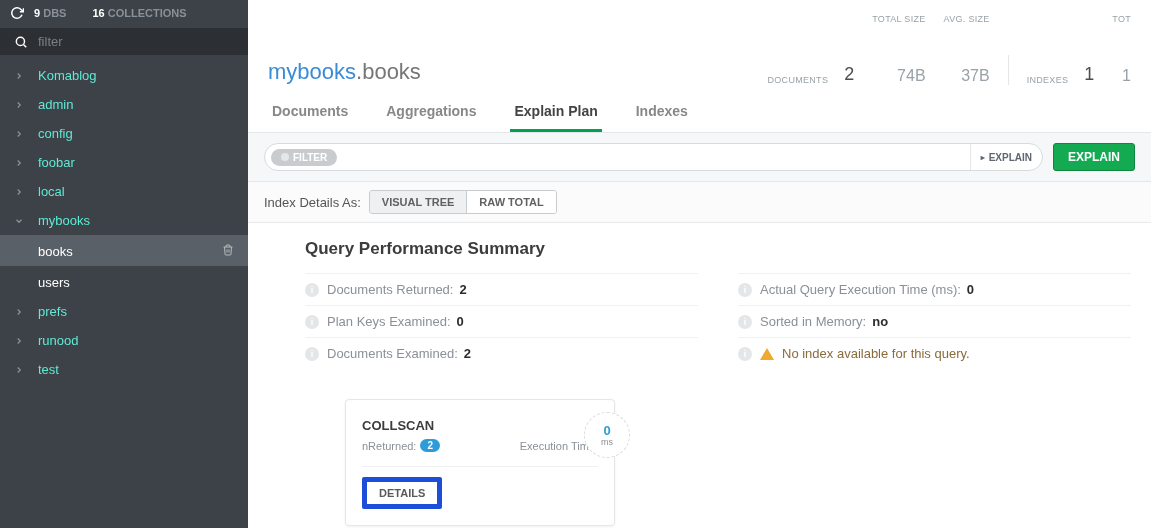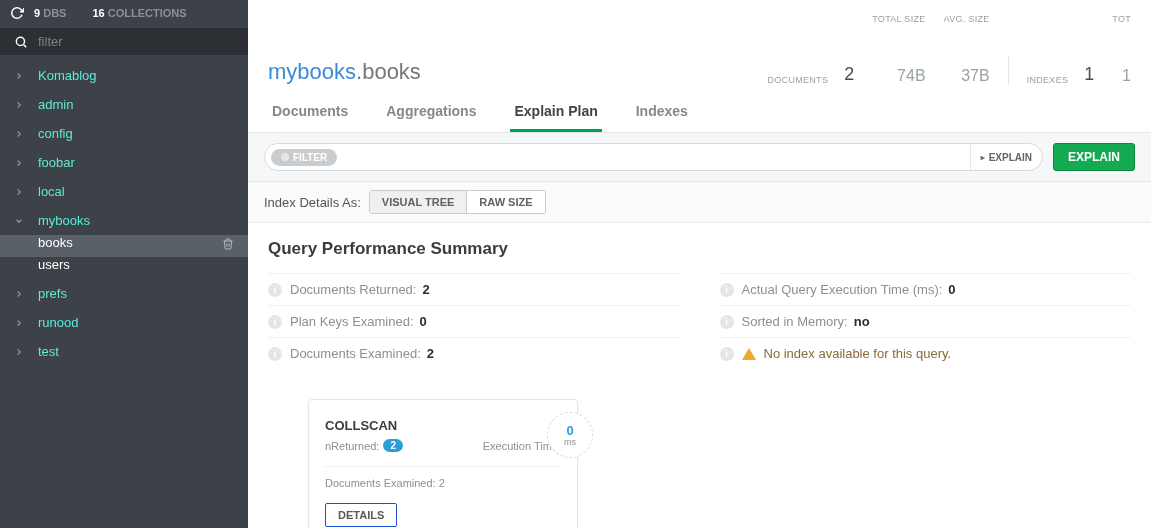--- a/index.html
+++ b/index.html
@@ -12,21 +12,21 @@
   .sb-top .dim { color: #8a9097; font-weight: 700; }
   .sb-top .sep { width: 26px; }
   .sb-filter { display: flex; align-items: center; background: #2c2f33; margin: 0 0 6px 0; padding: 6px 14px; }
   .sb-filter input { background: transparent; border: none; outline: none; color: #c0c5ca; font-size: 13px; width: 100%; }
   .sb-filter input::placeholder { color: #7b8187; }
   .sb-filter .sicon { margin-right: 10px; color: #fff; display: inline-flex; }
   .sb-list { flex: 1; overflow-y: auto; }
   .sb-db { display: flex; align-items: center; padding: 7px 14px; cursor: pointer; color: #5eead4; font-size: 13px; }
   .sb-db .chev { width: 14px; margin-right: 10px; color: #8a9097; display: inline-flex; }
   .sb-db.exp .chev svg { transform: rotate(90deg); }
-  .sb-coll { display: flex; align-items: flex-end; padding: 0 14px 7px 38px; cursor: pointer; color: #fff; font-size: 13px; }
+  .sb-coll { display: flex; align-items: flex-start; padding: 9px 14px 7px 38px; cursor: pointer; color: #fff; font-size: 13px; }
   .sb-coll.active { background: #5a6067; }
   .sb-coll .trash { margin-left: auto; color: #b7bbbf; display: inline-flex; }
 
   
   .main { flex: 1; display: flex; flex-direction: column; overflow: hidden; }
   .hdr { padding: 12px 20px 0 20px; border-bottom: 1px solid #e4e6e8; }
   .hdr-top { display: flex; align-items: flex-end; }
   .crumb { font-size: 22px; font-weight: 400; color: #777; }
   .crumb .db { color: #3b8bd6; }
   .stats { margin-left: auto; display: flex; align-items: flex-end; gap: 18px; padding-top: 2px; }
@@ -52,21 +52,21 @@
 
   
   .vt { display: flex; align-items: center; padding: 8px 16px; background: #fbfbfb; border-bottom: 1px solid #e8eaec; }
   .vt-lab { font-size: 13px; color: #555; margin-right: 8px; }
   .seg { display: inline-flex; border: 1px solid #c8ccce; border-radius: 3px; overflow: hidden; }
   .seg button { background: #fff; border: none; padding: 5px 12px; font-size: 11px; font-weight: 700; color: #616161; cursor: pointer; }
   .seg button + button { border-left: 1px solid #c8ccce; }
   .seg button.on { background: #eef0f1; }
 
   
-  .content { flex: 1; overflow-y: auto; padding: 16px 20px; background: #fff; }
+  .content { flex: 1; overflow-y: auto; padding: 16px 20px; background: #fff; margin-left: 37px; }
   .qps-title { font-size: 17px; font-weight: 600; color: #3c3c3c; margin-bottom: 14px; font-family: Georgia, serif;}
   .qps-title { font-family: inherit; }
   .qps-row { display: flex; gap: 40px; }
   .qps-col { flex: 1; }
   .qps-line { display: flex; align-items: center; padding: 8px 0; border-top: 1px solid #f0f1f2; font-size: 13px; }
   .qps-line .info { width: 14px; height: 14px; border-radius: 50%; background: #e4e6e8; color: #fff; font-size: 9px; display: inline-flex; align-items: center; justify-content: center; margin-right: 8px; font-weight: 700; }
   .qps-line .k { color: #8a9097; }
   .qps-line .v { color: #2c2c2c; font-weight: 700; margin-left: 6px; }
   .qps-line .warn-ico { width: 0; height: 0; border-left: 7px solid transparent; border-right: 7px solid transparent; border-bottom: 12px solid #f0a92e; margin-right: 8px; position: relative; }
   .qps-line .warn-text { color: #8a6b3a; }
@@ -76,21 +76,21 @@
   .collcard { width: 270px; background: #fff; border: 1px solid #e4e6e8; border-radius: 4px; box-shadow: 0 1px 3px rgba(0,0,0,0.06); padding: 18px 16px 16px 16px; position: relative; margin-left: 20px;}
   .collcard .title { font-weight: 700; font-size: 13px; color: #3c3c3c; margin-bottom: 6px; }
   .collcard .row1 { display: flex; align-items: center; font-size: 11px; color: #8a9097; }
   .collcard .pill { background: #2d9cdb; color: #fff; border-radius: 10px; padding: 1px 7px; font-size: 10px; font-weight: 700; margin-left: 4px; }
   .collcard .etime { margin-left: auto; }
   .clock { position: absolute; top: 12px; right: -16px; width: 46px; height: 46px; border-radius: 50%; background: #fff; border: 1px dashed #d7dbde; display: flex; flex-direction: column; align-items: center; justify-content: center; }
   .clock .n { color: #2d9cdb; font-weight: 700; font-size: 13px; line-height: 1; }
   .clock .u { font-size: 9px; color: #8a9097; }
   .collcard hr { border: none; border-top: 1px solid #eef0f1; margin: 14px 0 10px 0; }
   .collcard .dx { font-size: 11px; color: #8a9097; margin-bottom: 14px; }
-  .collcard .details-btn { border: 1px solid #1d4ed8; background: #fff; padding: 5px 12px; font-size: 11px; font-weight: 700; color: #5a5a5a; cursor: pointer; border-radius: 2px; }
+  .collcard .details-btn { border: 5px solid #1d4ed8; background: #fff; padding: 5px 12px; font-size: 11px; font-weight: 700; color: #5a5a5a; cursor: pointer; border-radius: 2px; }
 </style>
 </head>
 <body>
 
 <div class="sidebar">
   <div class="sb-top">
     <span class="refresh">
       <svg width="14" height="14" viewBox="0 0 24 24" fill="none" stroke="currentColor" stroke-width="2.5">
           <path d="M23 4v6h-6"></path>
           <path d="M20.49 15a9 9 0 1 1-2.12-9.36L23 10"></path>
@@ -257,21 +257,21 @@
           <span>EXPLAIN</span>
         </span>
     </div>
     <button class="explain-btn">EXPLAIN</button>
   </div>
 
   <div class="vt">
     <span class="vt-lab">Index Details As:</span>
     <div class="seg">
       <button class="on">VISUAL TREE</button>
-      <button>RAW SIZE</button>
+      <button>RAW TOTAL</button>
     </div>
   </div>
 
   <div class="content">
     <div class="qps-title">Query Performance Summary</div>
     <div class="qps-row">
       <div class="qps-col" id="qps-left">
           <div class="qps-line">
             <span class="info">i</span>
             <span class="k">Documents Returned:</span> 
@@ -313,18 +313,17 @@
           <div class="n">0</div>
           <div class="u">ms</div>
         </div>
         <div class="title">COLLSCAN</div>
         <div class="row1">
           <span>nReturned:</span>
           <span class="pill">2</span>
           <span class="etime">Execution Time:</span>
         </div>
         <hr>
-        <div class="dx">Documents Examined: 2</div>
         <button class="details-btn">DETAILS</button>
       </div>
     </div>
   </div>
 </div>
 
 </body></html>

